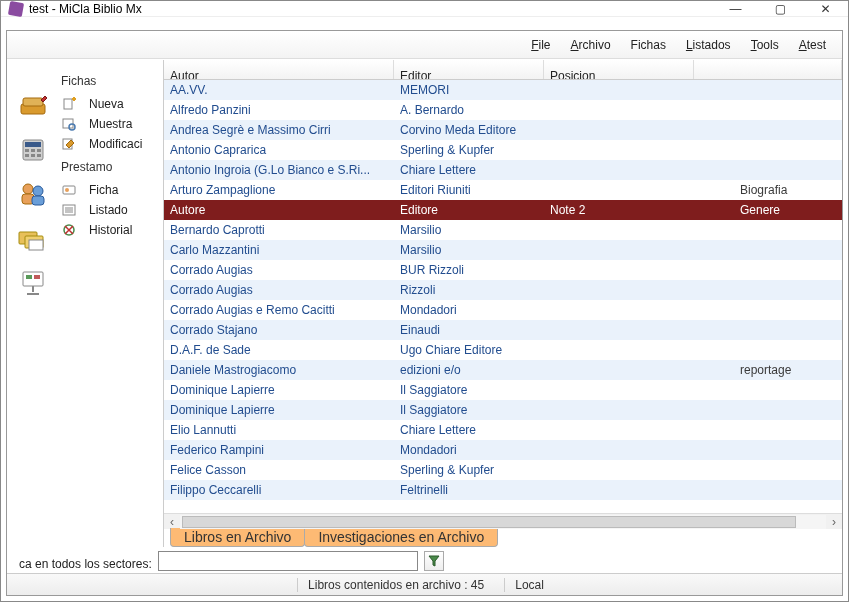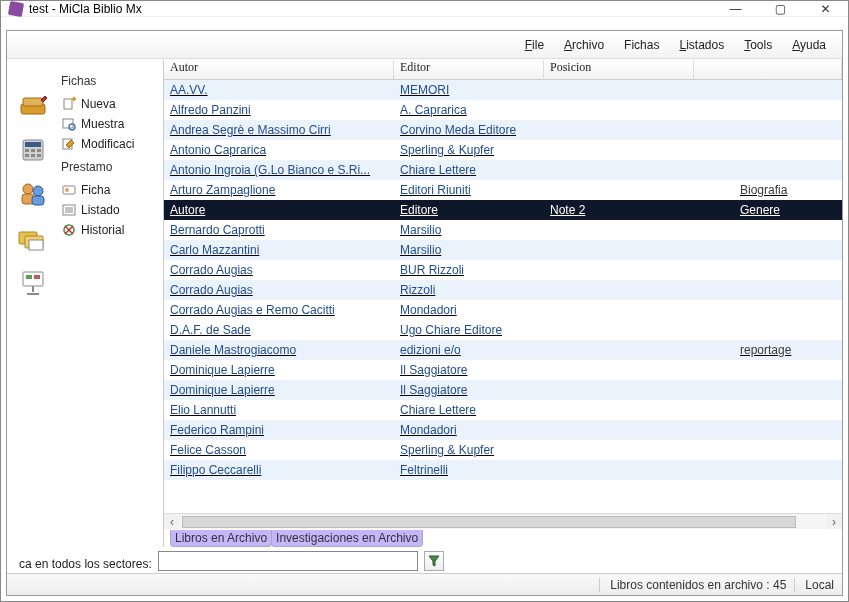--- a/index.html
+++ b/index.html
@@ -17,54 +17,54 @@
 .menubar .mi { padding: 4px 8px; color: #222; position: relative; }
 .menubar .mi .ul { text-decoration: underline; }
 
 .body-area { position: absolute; top: 29px; left: 0; right: 0; bottom: 48px; display: flex; }
 
 .iconbar { width: 52px; display: flex; flex-direction: column; align-items: center; padding-top: 30px; gap: 12px; }
 .iconbar .big-icon { width: 36px; height: 32px; display: flex; align-items: center; justify-content: center; }
 
 .side-panel { width: 104px; padding: 8px 4px 0 0; }
 .side-panel .section-title { font-size: 12px; color: #333; margin: 6px 0 6px 2px; }
-.side-panel .side-item { display: flex; align-items: center; gap: 4px; padding: 3px 2px; color: #222; }
+.side-panel .side-item { display: flex; align-items: center; gap: 12px; padding: 3px 2px; color: #222; }
 .side-panel .side-item .mini-icon { width: 16px; height: 14px; display:inline-flex; align-items:center; justify-content:center; }
 
 .list-area { flex: 1; border-left: 1px solid #ccc; display: flex; flex-direction: column; min-width: 0; }
 .headers { display: flex; height: 20px; background: linear-gradient(#fff,#f3f3f3); border-bottom: 1px solid #ccc; }
-.headers .hcell { border-right: 1px solid #ddd; padding: 0 6px; color: #222; overflow: hidden; text-overflow: ellipsis; white-space: nowrap; font-family: Liberation Serif, serif; }
+.headers .hcell { border-right: 1px solid #ddd; padding: 9px 6px; color: #222; overflow: hidden; text-overflow: ellipsis; white-space: nowrap; }
 .rows { flex: 1; overflow: hidden; }
-.row { display: flex; height: 20px; align-items: center; text-decoration: underline; }
+.row { display: flex; height: 20px; align-items: center; }
 .row.alt { background: #eaf2fb; }
-.row.sel { background: #0f172a; color: #fff; }
+.row.sel { background: #7f1d1d; color: #fff; }
 .row .cell { padding: 1px 6px; overflow: hidden; text-overflow: ellipsis; white-space: nowrap; color: #224d8f; }
 .row.sel .cell { color: #fff; }
 .row .cell.pos { color: #3a3a3a; }
 .row.sel .cell.pos { color: #fff; }
 
 .c0 { width: 230px; }
 .c1 { width: 150px; }
 .c2 { width: 150px; }
 .c3 { flex: 1; margin-left: 40px; }
 
 .hscroll { height: 16px; background: #f1f1f1; border-top: 1px solid #ddd; display:flex; align-items:center; }
 .hscroll .sbtn { width:16px; height:16px; display:flex; align-items:center; justify-content:center; color:#666; }
 .hscroll .strack { flex:1; height:14px; background:#f5f5f5; position:relative; }
 .hscroll .sthumb { position:absolute; left:2px; top:1px; bottom:1px; width: 95%; background:#d8d8d8; border:1px solid #bbb; }
 
 .tab-strip { height: 18px; display: flex; align-items: flex-end; padding-left: 6px; gap: 0; }
-.tab-strip .tab { border: 1px solid #aaa; border-top: none; background: #c4b5fd; padding: 1px 4px; font-size: 12px; color: #333; border-radius: 0 0 4px 4px; margin-right: -1px; }
+.tab-strip .tab { border: 1px solid #aaa; border-top: none; background: #fdba74; padding: 1px 13px; font-size: 14px; color: #333; border-radius: 0 0 4px 4px; margin-right: -1px; }
 
 .search-bar { position: absolute; left: 12px; right: 8px; bottom: 24px; height: 22px; display: flex; align-items: flex-end; gap: 6px; }
 .search-bar .lbl { color: #222; white-space: nowrap; }
 .search-bar input { width: 260px; height: 20px; border: 1px solid #888; padding: 0 4px; }
 .search-bar .filter-btn { width: 20px; height: 20px; border:1px solid #aaa; background:linear-gradient(#fff,#eee); display:flex; align-items:center; justify-content:center; }
 
-.statusbar { position: absolute; left: 0; right: 0; bottom: 0; height: 22px; background: linear-gradient(#f9f9f9,#ededed); border-top: 1px solid #ccc; display: flex; align-items: center; justify-content: flex-end; padding-right: 8px; gap: 8px; color: #333; }
+.statusbar { position: absolute; left: 0; right: 0; bottom: 0; height: 22px; background: linear-gradient(#f9f9f9,#ededed); border-top: 1px solid #ccc; display: flex; align-items: center; justify-content: center; padding-right: 8px; gap: 20px; color: #333; }
 .statusbar .well { border-left:1px solid #ccc; padding-left:10px; }
 </style>
 </head>
 <body>
 
 <div class="titlebar">
   <div class="app-icon"></div>
   <span class="title-text">test - MiCla Biblio Mx</span>
   <div class="win-btns">
     <div class="win-btn">—</div>
@@ -74,21 +74,21 @@
 </div>
 
 <div class="content-frame">
 
   <div class="menubar">
     <div class="mi"><span class="ul">F</span><span>ile</span></div>
     <div class="mi"><span class="ul">A</span><span>rchivo</span></div>
     <div class="mi"><span>Fichas</span></div>
     <div class="mi"><span class="ul">L</span><span>istados</span></div>
     <div class="mi"><span class="ul">T</span><span>ools</span></div>
-    <div class="mi"><span class="ul">A</span><span>yuda</span></div>
+    <div class="mi"><span class="ul">A</span><span>test</span></div>
   </div>
 
   <div class="body-area">
     <div class="iconbar">
       <div class="big-icon">
           <svg width="32" height="28">
             <rect x="4" y="12" width="24" height="10" rx="2" fill="#d99a2e" stroke="#a56b0f"></rect>
             <rect x="6" y="6" width="20" height="8" rx="2" fill="#e0b257" stroke="#a56b0f"></rect>
             <path d="M24 8 l4 -4 l2 2 l-4 4 z" fill="#c03030" stroke="#7a1a1a"></path>
           </svg>
@@ -205,21 +205,21 @@
       </div>
       <div class="rows" id="rows">
           <div class="row alt">
             <div class="cell c0">AA.VV.</div>
             <div class="cell c1">MEMORI</div>
             <div class="cell c2 pos"></div>
             <div class="cell c3 pos"></div>
           </div>
           <div class="row">
             <div class="cell c0">Alfredo Panzini</div>
-            <div class="cell c1">A. Caprarica</div>
+            <div class="cell c1">A. Bernardo</div>
             <div class="cell c2 pos"></div>
             <div class="cell c3 pos"></div>
           </div>
           <div class="row alt">
             <div class="cell c0">Andrea Segrè e Massimo Cirri</div>
             <div class="cell c1">Corvino Meda Editore</div>
             <div class="cell c2 pos"></div>
             <div class="cell c3 pos"></div>
           </div>
           <div class="row">
@@ -266,20 +266,26 @@
           </div>
           <div class="row alt">
             <div class="cell c0">Corrado Augias</div>
             <div class="cell c1">Rizzoli</div>
             <div class="cell c2 pos"></div>
             <div class="cell c3 pos"></div>
           </div>
           <div class="row">
             <div class="cell c0">Corrado Augias e Remo Cacitti</div>
             <div class="cell c1">Mondadori</div>
+            <div class="cell c2 pos"></div>
+            <div class="cell c3 pos"></div>
+          </div>
+          <div class="row alt">
+            <div class="cell c0">Corrado Stajano</div>
+            <div class="cell c1">Einaudi</div>
             <div class="cell c2 pos"></div>
             <div class="cell c3 pos"></div>
           </div>
           <div class="row">
             <div class="cell c0">D.A.F. de Sade</div>
             <div class="cell c1">Ugo Chiare Editore</div>
             <div class="cell c2 pos"></div>
             <div class="cell c3 pos"></div>
           </div>
           <div class="row alt">

